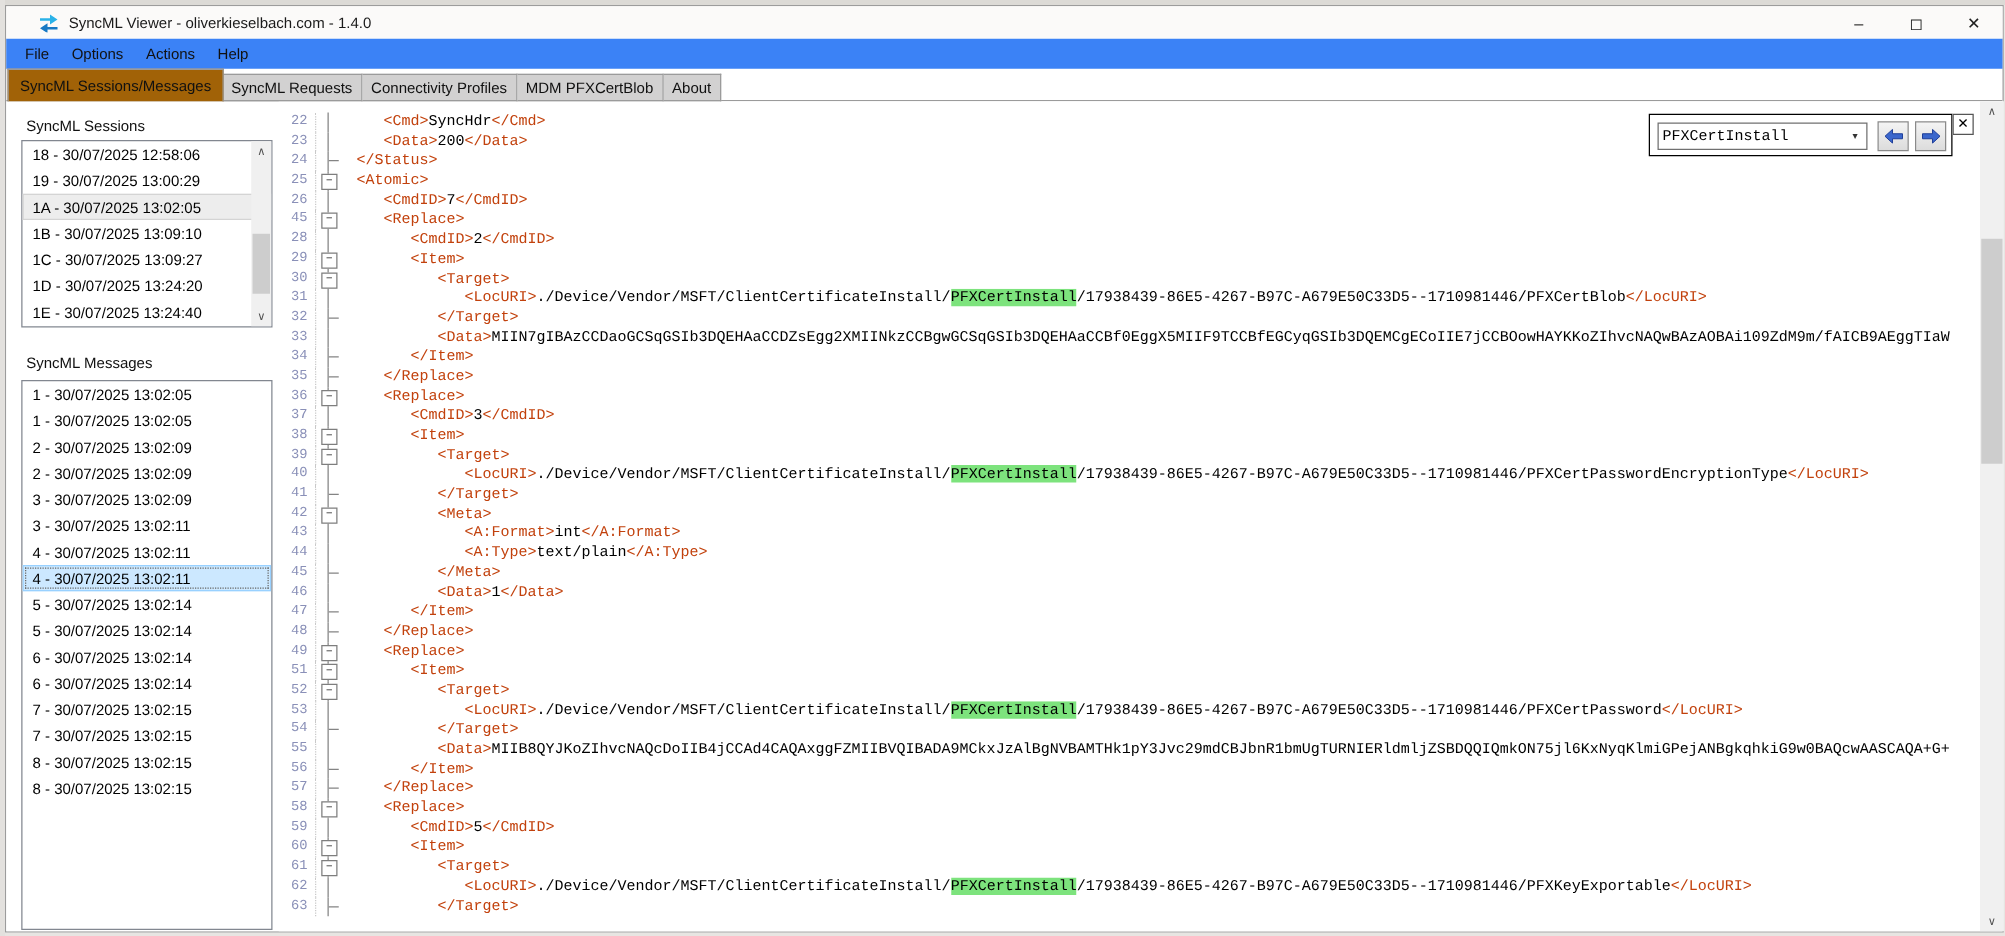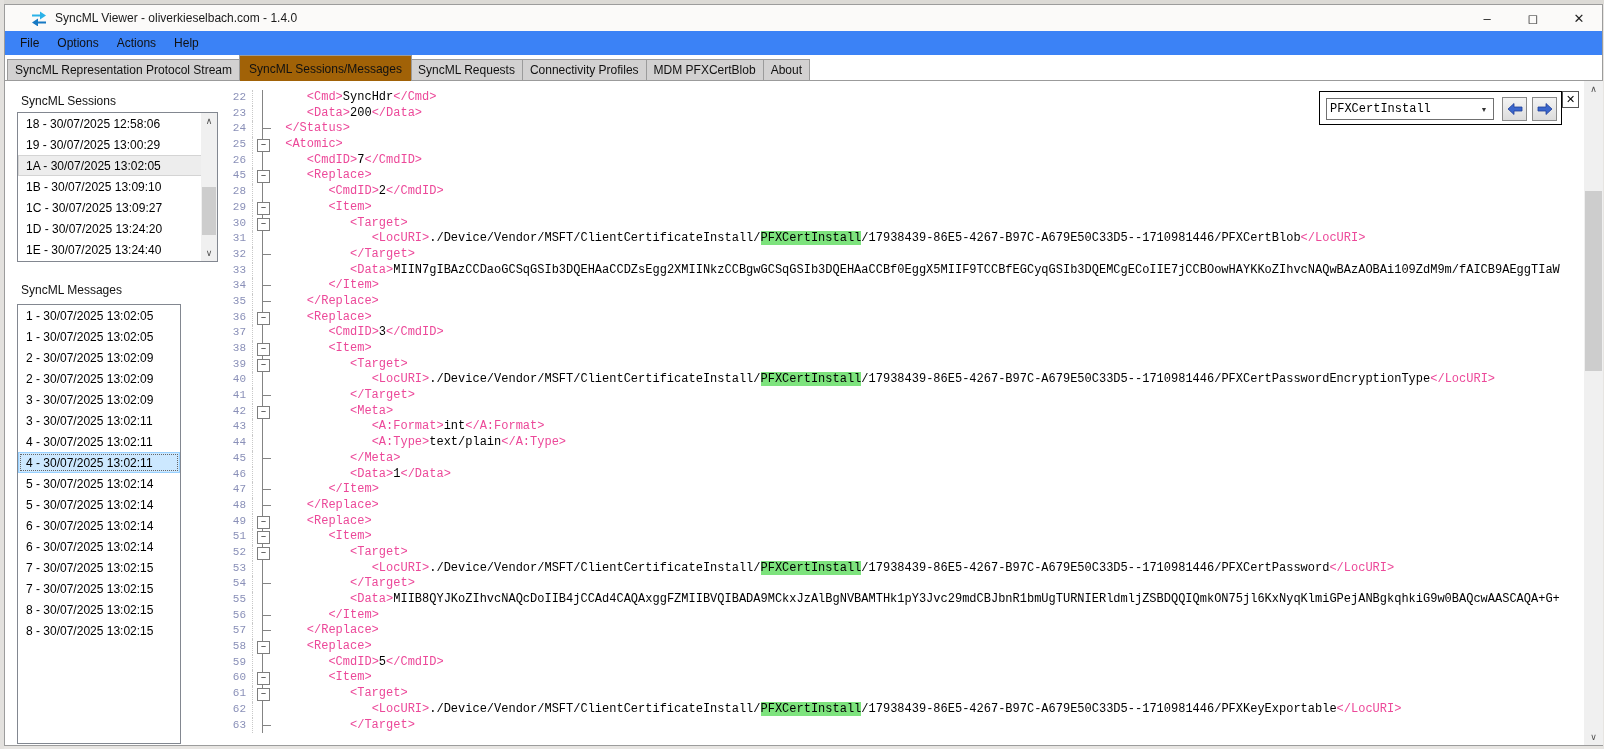--- a/index.html
+++ b/index.html
@@ -54,21 +54,21 @@
   .ln { flex:0 0 30px; text-align:right; padding-right:6px; font-family:"Liberation Mono",monospace;
         font-size:11px; line-height:15.7px; color:#8a90b8; border-right:1px dotted #c9c9c9; }
   .fold { flex:0 0 20px; position:relative; }
   .fold::before { content:""; position:absolute; left:9px; top:0; bottom:0; width:1px; background:#848484; }
   .fold.f-box::after { content:"–"; position:absolute; left:4px; top:2px; width:11px; height:11px;
         background:#fff; border:1px solid #7e7e7e; font-size:10px; line-height:9px; text-align:center;
         color:#333; font-family:"Liberation Mono",monospace; }
   .fold.f-end::after { content:""; position:absolute; left:10px; top:7px; width:8px; height:1px; background:#848484; }
   .code { flex:1; font-family:"Liberation Mono",monospace; font-size:12px; line-height:15.7px;
           white-space:pre; overflow:hidden; padding-left:5px; color:#000; }
-  .code .t { color:#ec4899; }
+  .code .t { color:#c2410c; }
   .code .hl { background:#7de37d; color:#000; }
 
   
   .search-panel { position:absolute; left:1314px; top:86px; width:243px; height:34px; background:#fff;
                   border:1px solid #000; z-index:6; }
   .search-combo { position:absolute; left:6px; top:6px; width:168px; height:22px; border:1px solid #707070;
                   background:#fff; display:flex; align-items:center; }
   .search-input { border:none; outline:none; width:146px; height:18px; margin-left:3px;
                   font-family:"Liberation Mono",monospace; font-size:12px; color:#000; background:transparent; }
   .combo-arrow { width:16px; text-align:center; font-size:7px; color:#333; }
@@ -103,21 +103,20 @@
   </div>
 
   <div class="menubar" id="menubar">
       <div class="menu-item">File</div>
       <div class="menu-item">Options</div>
       <div class="menu-item">Actions</div>
       <div class="menu-item">Help</div>
     </div>
 
   <div class="tabstrip" id="tabstrip">
-      <div class="tab">SyncML Representation Protocol Stream</div>
       <div class="tab active">SyncML Sessions/Messages</div>
       <div class="tab">SyncML Requests</div>
       <div class="tab">Connectivity Profiles</div>
       <div class="tab">MDM PFXCertBlob</div>
       <div class="tab">About</div>
     </div>
   <div class="pagearea"></div>
 
   <div class="side-label" style="left:16px; top:89px;">SyncML Sessions</div>
   <div class="listbox" id="sessions-list" style="left:12px; top:107px; width:201px; height:150px;">
@@ -129,21 +128,21 @@
       <div class="list-item">1D - 30/07/2025 13:24:20</div>
       <div class="list-item">1E - 30/07/2025 13:24:40</div>
     </div>
   <div class="vscroll" style="left:196px; top:108px; width:16px; height:148px;">
     <div class="vs-arrow" style="top:0;">∧</div>
     <div class="vs-thumb" style="top:74px; height:48px;"></div>
     <div class="vs-arrow" style="bottom:0;">∨</div>
   </div>
 
   <div class="side-label" style="left:16px; top:278px;">SyncML Messages</div>
-  <div class="listbox" id="messages-list" style="left:12px; top:299px; width:164px; height:440px;">
+  <div class="listbox" id="messages-list" style="left:12px; top:299px; width:201px; height:440px;">
       <div class="list-item">1 - 30/07/2025 13:02:05</div>
       <div class="list-item">1 - 30/07/2025 13:02:05</div>
       <div class="list-item">2 - 30/07/2025 13:02:09</div>
       <div class="list-item">2 - 30/07/2025 13:02:09</div>
       <div class="list-item">3 - 30/07/2025 13:02:09</div>
       <div class="list-item">3 - 30/07/2025 13:02:11</div>
       <div class="list-item">4 - 30/07/2025 13:02:11</div>
       <div class="list-item sel-active">4 - 30/07/2025 13:02:11</div>
       <div class="list-item">5 - 30/07/2025 13:02:14</div>
       <div class="list-item">5 - 30/07/2025 13:02:14</div>

